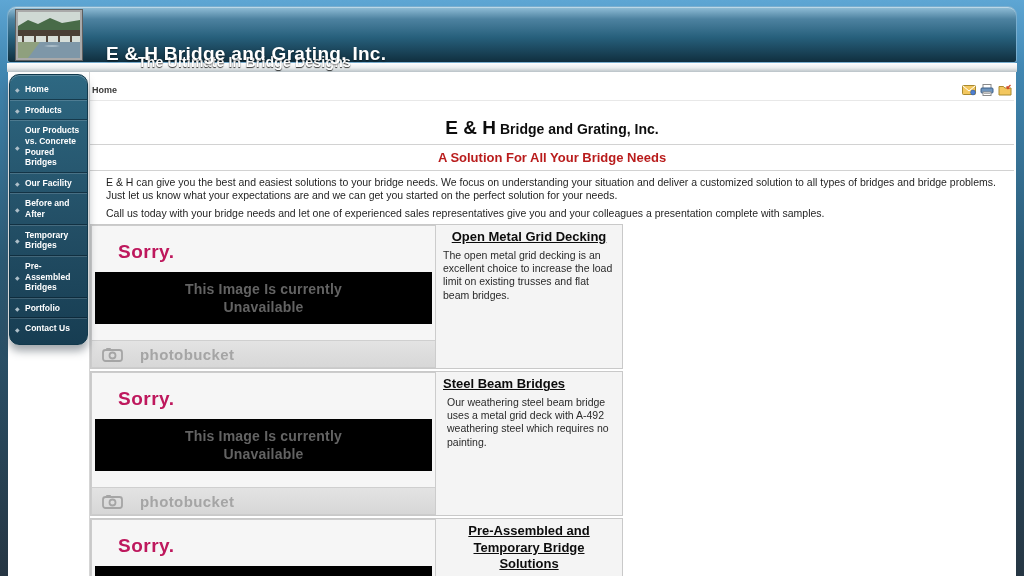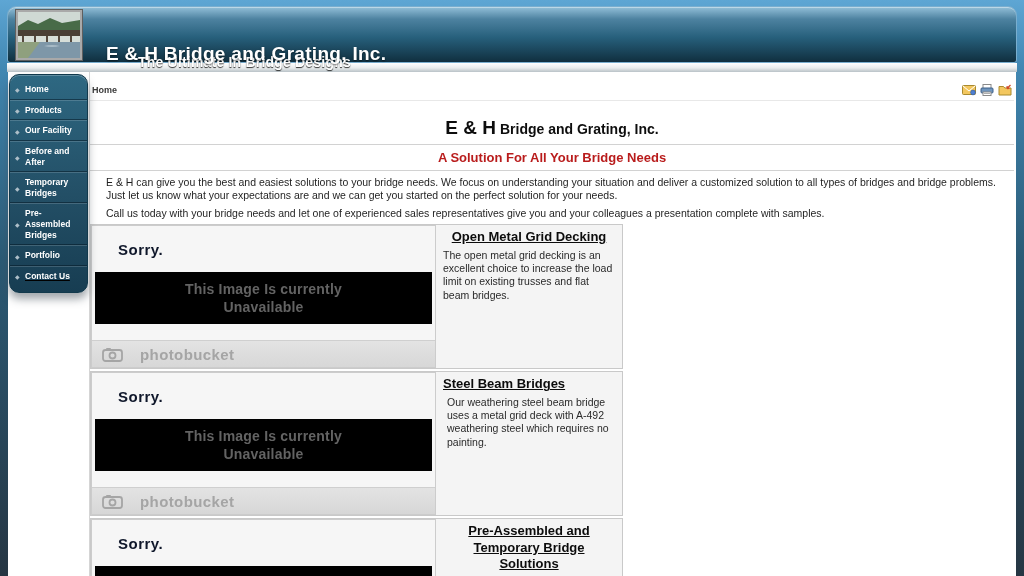--- a/index.html
+++ b/index.html
@@ -49,21 +49,21 @@
     background:linear-gradient(180deg,#2e6882 0%,#234f66 55%,#173d52 100%);
     border:1px solid #12394c;
     box-shadow:0 6px 8px rgba(70,80,90,.5), inset 0 1px 0 rgba(255,255,255,.25);
   }
   .nav-item {
     position:relative; padding:4px 3px 4px 15px; cursor:pointer;
     border-top:1px solid rgba(255,255,255,.16);
     border-bottom:1px solid rgba(5,25,38,.55);
   }
   .nav-item:first-child { border-top:none; }
-  .nav-item:last-child { border-bottom:none;text-decoration:underline; }
+  .nav-item:last-child { border-bottom:none; }
   .nav-bullet {
     position:absolute; left:5px; top:50%; transform:translateY(-50%);
     color:#aebfc9; font-size:6px;
   }
   .nav-label { color:#fff; font-size:8.5px; font-weight:bold; line-height:1.25; display:block; }
 
   
   .content { position:absolute; left:90px; right:10px; top:78px; bottom:0; background:#fff; }
   .toolbar { display:flex; justify-content:space-between; align-items:center; padding:6px 2px 4px 2px; border-bottom:1px solid #e8e8e8; }
   .breadcrumb { font-size:9px; font-weight:bold; color:#3a3a3a; }
@@ -78,21 +78,21 @@
 
   .para { font-size:10.5px; color:#1f1f1f; line-height:1.28; margin:4px 16px; }
 
   
   .rows { margin-top:4px; width:533px; }
   .row { display:flex; border:1px solid #c9c9c9; background:#fafafa; margin-bottom:2px; }
   .ph {
     position:relative; width:345px; height:143px; flex:0 0 345px;
     background:#f6f6f6; border:1px solid #cccccc; margin:0; overflow:hidden;
   }
-  .ph-sorry { position:absolute; left:26px; top:15px; font-size:15px; font-weight:bold; color:#0f172a; letter-spacing:.5px; }
+  .ph-sorry { position:absolute; left:26px; top:15px; font-size:19px; font-weight:bold; color:#be185d; letter-spacing:.5px; }
   .ph-band {
     position:absolute; left:3px; right:3px; top:46px; height:52px; background:#000000;
     display:flex; align-items:center; justify-content:center;
   }
   .ph-msg { width:210px; text-align:center; font-size:14px; font-weight:bold; color:#636363; line-height:1.3; letter-spacing:.2px; }
   .ph-strip {
     position:absolute; left:0; right:0; bottom:0; height:27px;
     background:linear-gradient(180deg,#e3e3e3,#d7d7d7); border-top:1px solid #cfcfcf;
     display:flex; align-items:center; gap:17px; padding-left:10px;
     color:#a5a5a5; font-size:15px; font-weight:bold; letter-spacing:.4px;
@@ -133,20 +133,24 @@
 </div>
 
 <div class="sidebar">
   <div class="nav-item">
     <span class="nav-bullet">◆</span>
     <span class="nav-label">Home</span>
   </div>
   <div class="nav-item">
     <span class="nav-bullet">◆</span>
     <span class="nav-label">Products</span>
+  </div>
+  <div class="nav-item">
+    <span class="nav-bullet">◆</span>
+    <span class="nav-label">Our Products vs. Concrete Poured Bridges</span>
   </div>
   <div class="nav-item">
     <span class="nav-bullet">◆</span>
     <span class="nav-label">Our Facility</span>
   </div>
   <div class="nav-item">
     <span class="nav-bullet">◆</span>
     <span class="nav-label">Before and After</span>
   </div>
   <div class="nav-item">

